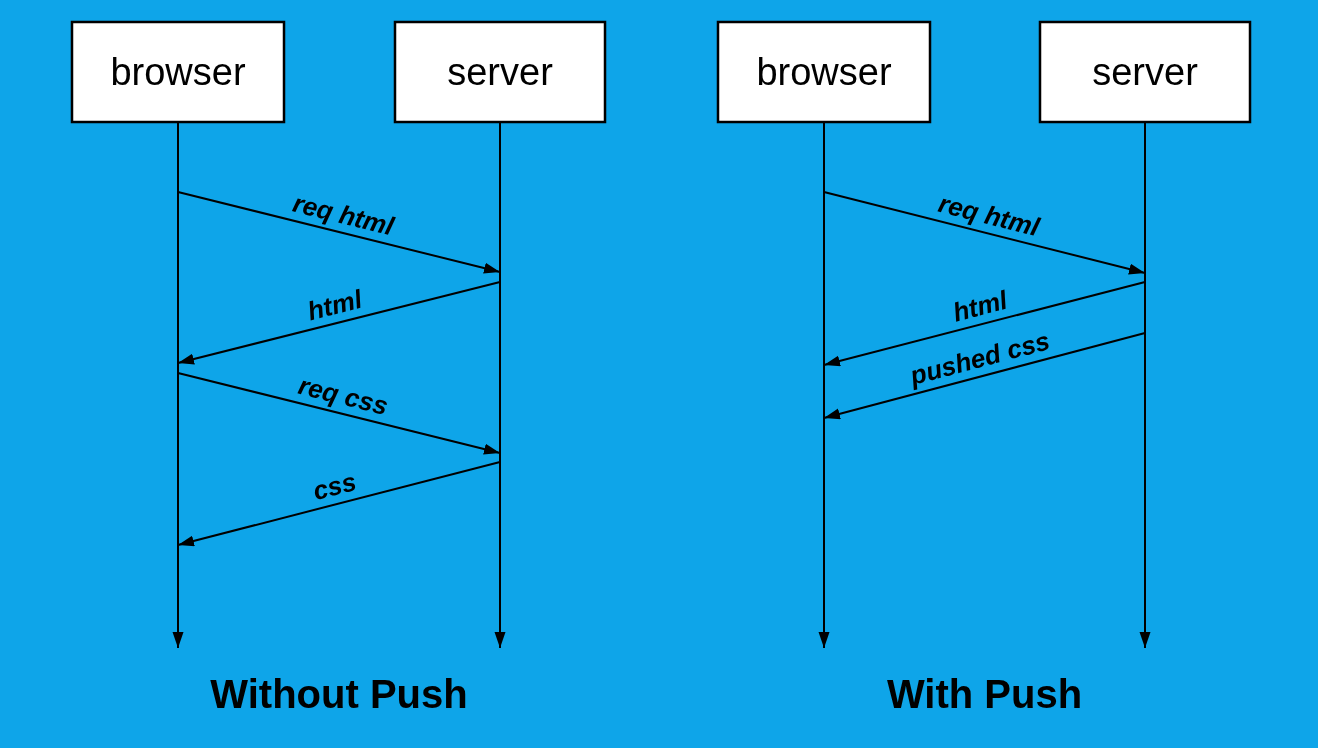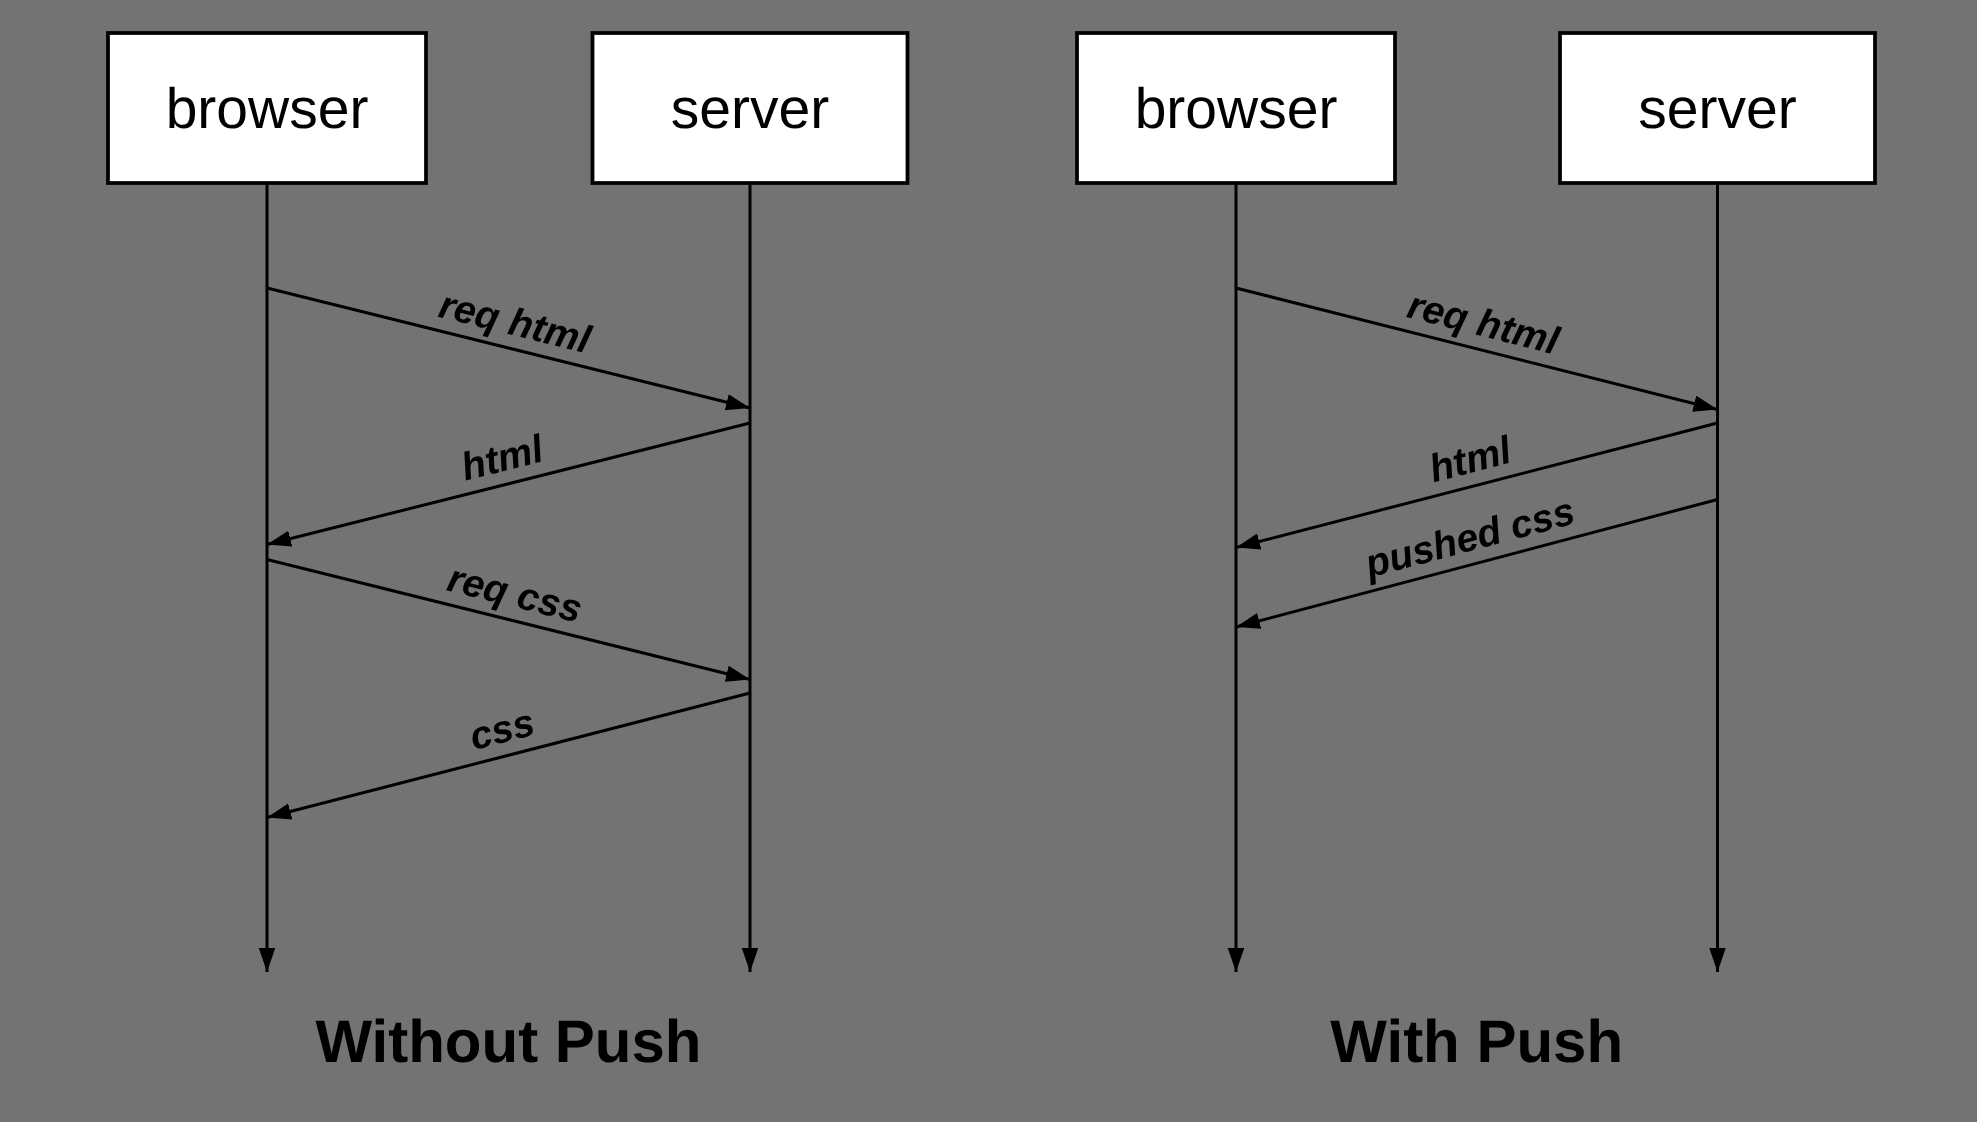--- a/index.html
+++ b/index.html
@@ -4,21 +4,21 @@
 <style>
   html, body {
     margin: 0;
     padding: 0;
     background: #ffffff;
   }
   #page {
     position: relative;
     width: 1318px;
     height: 748px;
-    background: #737373;
+    background: #0ea5e9;
     overflow: hidden;
   }
   svg {
     display: block;
   }
   .actor-box {
     fill: #ffffff;
     stroke: #000000;
     stroke-width: 2.5;
   }

